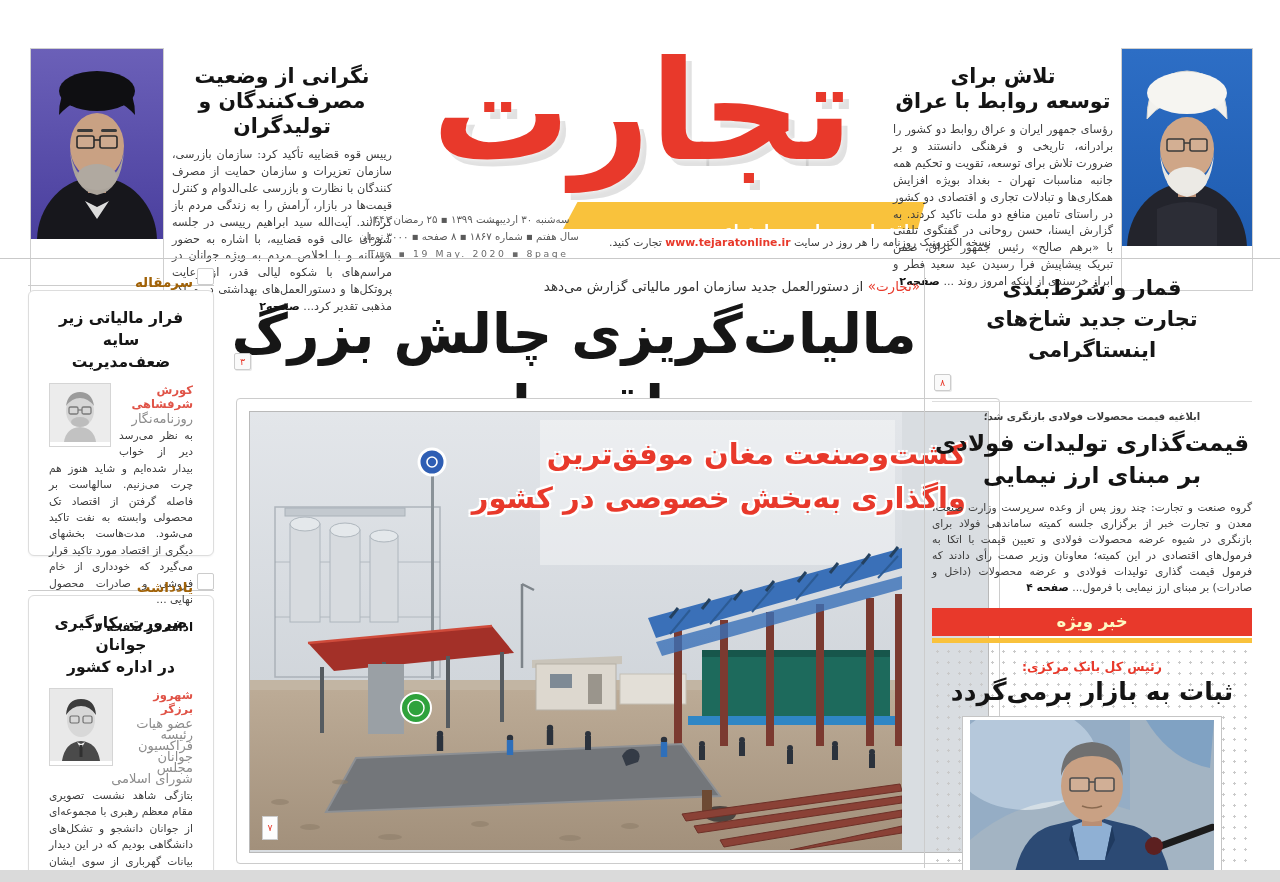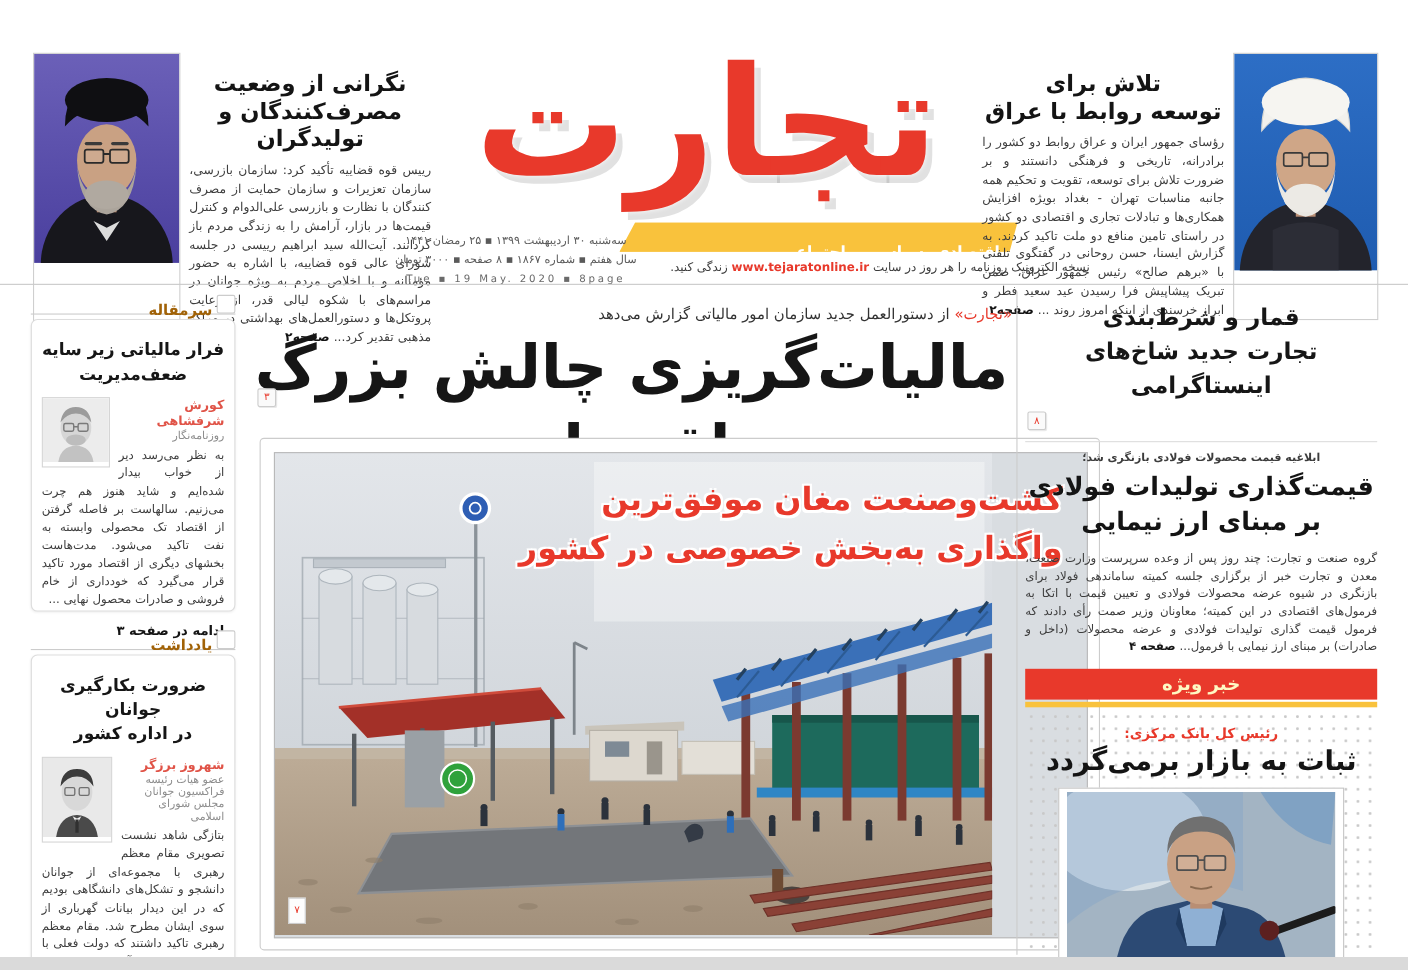--- a/index.html
+++ b/index.html
@@ -25,27 +25,27 @@
   .dates{position:absolute;left:340px;top:199px;width:258px;text-align:center;color:#5a5a5a;font-size:10.2px;line-height:17px;margin-top:12px;}
   .dates .en{letter-spacing:2.6px;font-size:9.3px;color:#6a6a6a;}
   .webline{position:absolute;left:585px;top:236px;width:430px;text-align:center;font-size:10.8px;color:#3c3c3c;}
   .webline .url{color:#e8392b;font-weight:bold;}
   .hdr-divider{position:absolute;left:0;right:0;top:258px;border-top:1px solid #c9c9c9;}
   
   .sidebar{position:absolute;left:28px;top:262px;width:186px;}
   .sb-header{position:relative;height:23px;border-bottom:1px solid #ccc;}
   .sb-label{position:absolute;right:21px;top:12px;color:#a16207;font-size:13.5px;font-weight:bold;}
   .sb-square{position:absolute;right:0;top:6px;width:15px;height:15px;border:1px solid #ccc;background:#fff;border-radius:2px;}
-  .sb-card{margin-top:4px;border:1px solid #ddd;border-radius:6px;background:#fff;padding:10px 9px;box-shadow:0 1px 2px rgba(0,0,0,.05);}
+  .sb-card{margin-top:4px;border:1px solid #ddd;border-radius:6px;background:#fff;padding:10px 20px;box-shadow:0 1px 2px rgba(0,0,0,.05);}
   .sb-card.c1{height:244px;}
   .sb-card.c2{height:262px;}
   .sb-title{font-size:15.5px;font-weight:bold;line-height:22px;text-align:center;color:#161616;margin:6px 0 10px;}
   .sb-photo{float:left;margin:0 8px 4px 0;border:1px solid #d5d5d5;}
   .sb-author{color:#e05347;font-weight:bold;font-size:11.5px;}
-  .sb-role{color:#8c8c8c;font-size:10px;line-height:11px;margin:2px 0 4px;}
+  .sb-role{color:#8c8c8c;font-size:13px;line-height:11px;margin:2px 0 4px;}
   .sb-body{font-size:10.7px;line-height:16.4px;color:#3d3d3d;}
   .sb-more{font-weight:bold;font-size:12px;margin-top:12px;text-align:right;color:#141414;}
   .sidebar [dir=rtl] .sb-photo{float:left;}
   
   .center{position:absolute;left:228px;top:265px;width:692px;}
   .kicker{ text-align:right;font-size:13.5px;font-weight:normal;color:#333;margin-top:13px;}
   .kicker .brand{color:#e8392b;}
   .headline{text-align:center;font-size:55px;font-weight:bold;color:#161616;margin-top:4px;line-height:72px;}
   .pbox{width:15px;height:15px;border:1px solid #ccc;background:#fafafa;color:#e8392b;font-size:9.5px;
         line-height:15px;text-align:center;border-radius:2px;box-shadow:1px 1px 0 #e9e9e9;}
@@ -119,21 +119,21 @@
       <span>اقتصادی، سیاسی و اجتماعی</span>
     </div>
   <div class="dates" dir="rtl">
     <div>سه‌شنبه ۳۰ اردیبهشت ۱۳۹۹ ▪ ۲۵ رمضان ۱۴۴۱</div>
     <div>سال هفتم ▪ شماره ۱۸۶۷ ▪ ۸ صفحه ▪ ۳۰۰۰ تومان</div>
     <div class="en" dir="ltr">Tue ▪ 19 May. 2020 ▪ 8page</div>
   </div>
   <div class="webline" dir="rtl">
     <span>نسخه الکترونیک روزنامه را هر روز در سایت</span>
     <span class="url" dir="ltr">www.tejaratonline.ir</span>
-    <span>زندگی کنید.</span>
+    <span>تجارت کنید.</span>
   </div>
 
   <div class="ta ta-right" dir="rtl">
     <div class="ta-photo">
       <svg width="130" height="197" viewBox="0 0 130 197" xmlns="http://www.w3.org/2000/svg">
         <defs>
             <linearGradient id="hbg" x1="0" y1="0" x2="0" y2="1">
           <stop offset="0" stop-color="#2d6ec5"></stop>
               <stop offset="1" stop-color="#1f5cb0"></stop>
             </linearGradient>

